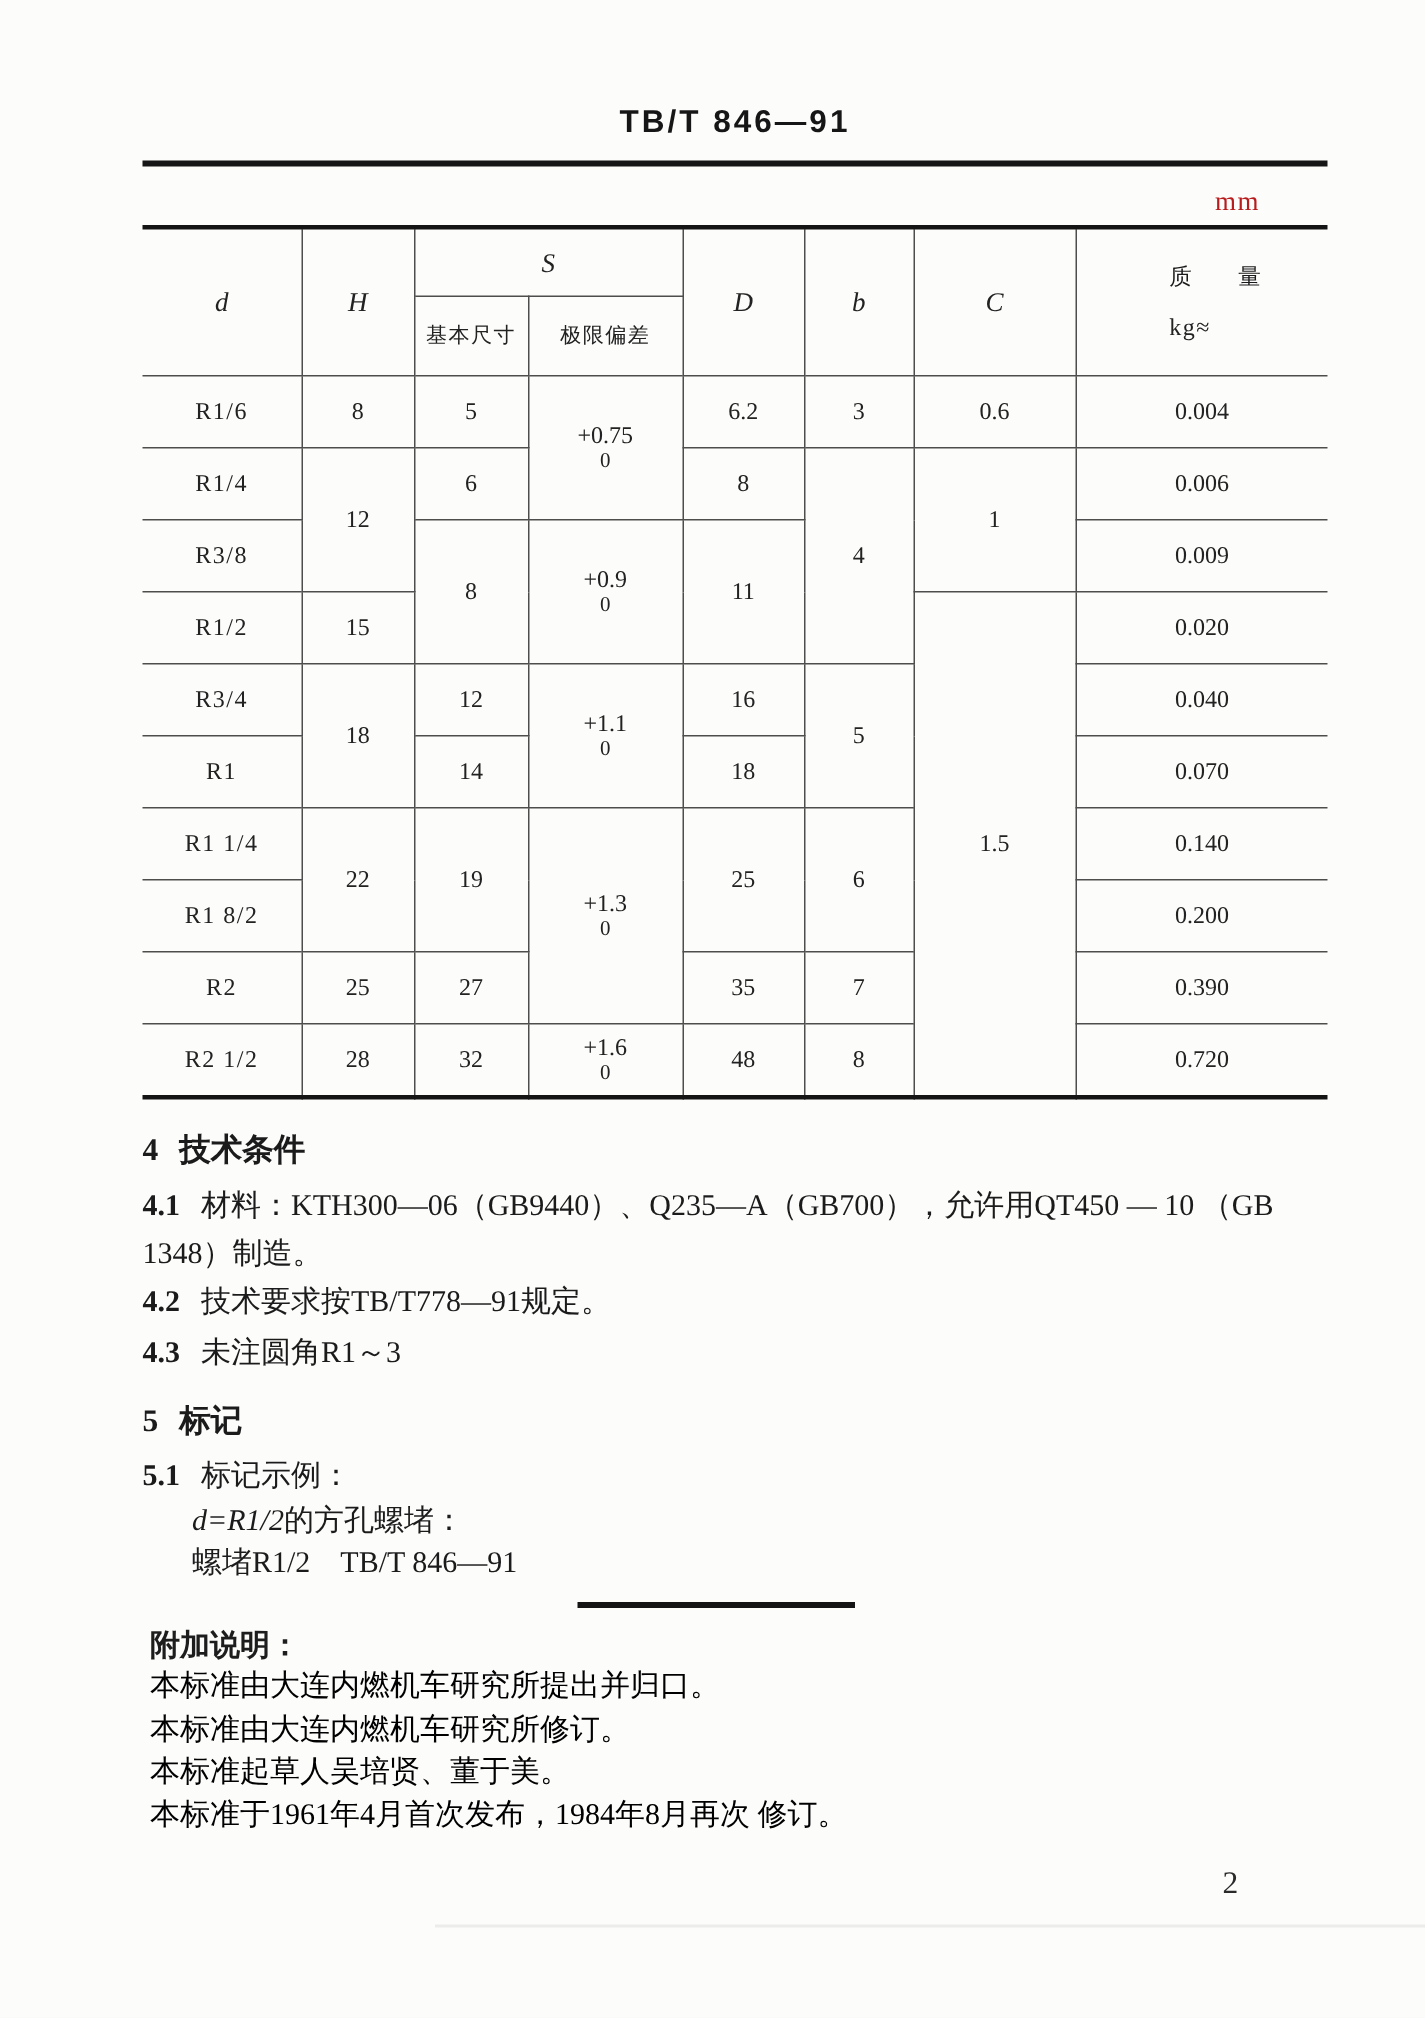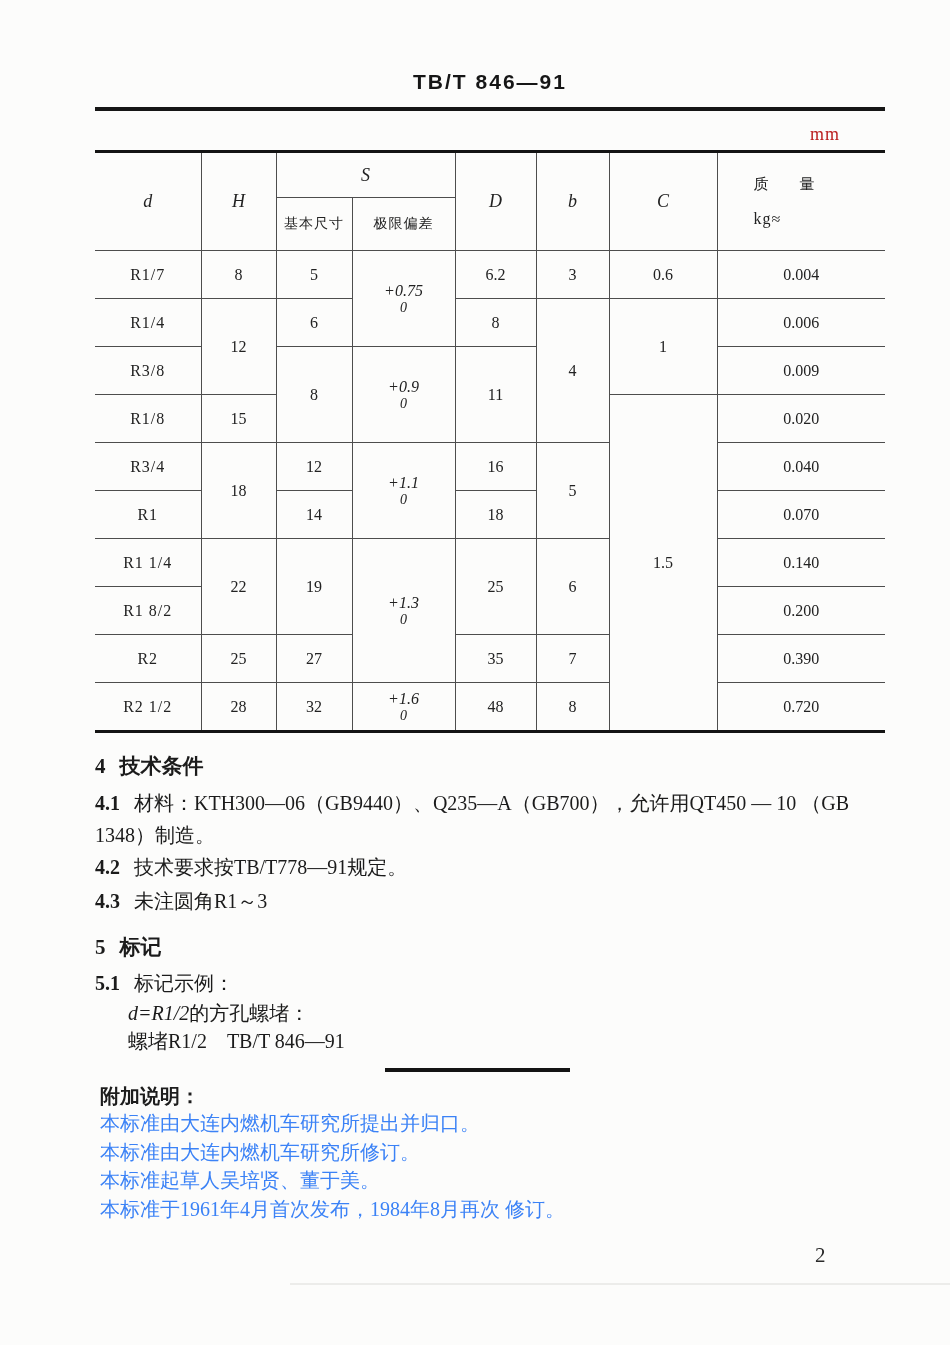--- a/index.html
+++ b/index.html
@@ -42,39 +42,39 @@
   }
   .edge-l{border-left:none !important;}
   .edge-r{border-right:none !important;}
   thead th{font-weight:normal;}
   .hrow1 th{height:44px;}
   .hrow2 th{height:52px;}
   .var{font-style:italic;font-size:18px;}
   .cn-small{font-size:14px;letter-spacing:1px;}
   .s-span{border-bottom:1px solid #4d4d4d;}
   .mass-head{
-    text-align:left;padding-left:36px;vertical-align:middle;
+    text-align:left;padding-left:62px;vertical-align:middle;
   }
   .mass-head .mass-title{font-size:15px;letter-spacing:8px;margin-bottom:16px;color:#191919;}
   .mass-head .mass-unit{font-size:16px;letter-spacing:1px;}
   tbody td{font-size:16px;height:47px;}
   td.dcol{letter-spacing:1px;}
-  td.dev{line-height:1.1;font-style:italic;}
+  td.dev{line-height:1.1;}
   .dev-plus{font-size:16px;}
   .dev-zero{font-size:14px;margin-top:1px;}
 
   
   .line{position:absolute;left:95px;white-space:nowrap;font-size:20px;color:#1b1b1b;}
   .heading{font-weight:700;font-size:21px;}
   .num{font-weight:700;margin-right:14px;font-family:"Liberation Serif",serif;}
   .indent{left:128px;}
   .formula{font-style:italic;}
   .divider-bar{position:absolute;top:1068px;left:385px;width:185px;height:4px;background:#141414;}
   .notes-title{position:absolute;left:100px;top:1083px;font-weight:700;font-size:20px;}
-  .note-line{position:absolute;left:100px;white-space:nowrap;font-size:20px;color:#3b82f6;}
+  .note-line{position:absolute;left:100px;white-space:nowrap;font-size:20px;color:#000000;}
   .page-num{position:absolute;top:1243px;left:815px;font-size:21px;color:#2a2a2a;}
   .rule-bottom{position:absolute;top:1283px;left:290px;width:660px;height:2px;background:#ececea;}
 </style>
 </head>
 <body>
 
 <div class="sheet">
 
   <div class="doc-title">TB/T 846—91</div>
   <div class="rule-top"></div>
@@ -105,21 +105,21 @@
             <div class="mass-unit">kg≈</div>
           </th>
         </tr>
         <tr class="hrow2">
           <th class="cn-small">基本尺寸</th>
           <th class="cn-small">极限偏差</th>
         </tr>
       </thead>
       <tbody>
         <tr>
-          <td class="dcol edge-l">R1/7</td>
+          <td class="dcol edge-l">R1/6</td>
           <td>8</td>
           <td>5</td>
           <td class="dev" rowspan="2">
             <div class="dev-plus">+0.75</div>
             <div class="dev-zero">0</div>
           </td>
           <td>6.2</td>
           <td>3</td>
           <td>0.6</td>
           <td class="edge-r">0.004</td>
@@ -137,21 +137,21 @@
           <td class="dcol edge-l">R3/8</td>
           <td rowspan="2">8</td>
           <td class="dev" rowspan="2">
             <div class="dev-plus">+0.9</div>
             <div class="dev-zero">0</div>
           </td>
           <td rowspan="2">11</td>
           <td class="edge-r">0.009</td>
         </tr>
         <tr>
-          <td class="dcol edge-l">R1/8</td>
+          <td class="dcol edge-l">R1/2</td>
           <td>15</td>
           <td rowspan="7">1.5</td>
           <td class="edge-r">0.020</td>
         </tr>
         <tr>
           <td class="dcol edge-l">R3/4</td>
           <td rowspan="2">18</td>
           <td>12</td>
           <td class="dev" rowspan="2">
             <div class="dev-plus">+1.1</div>

